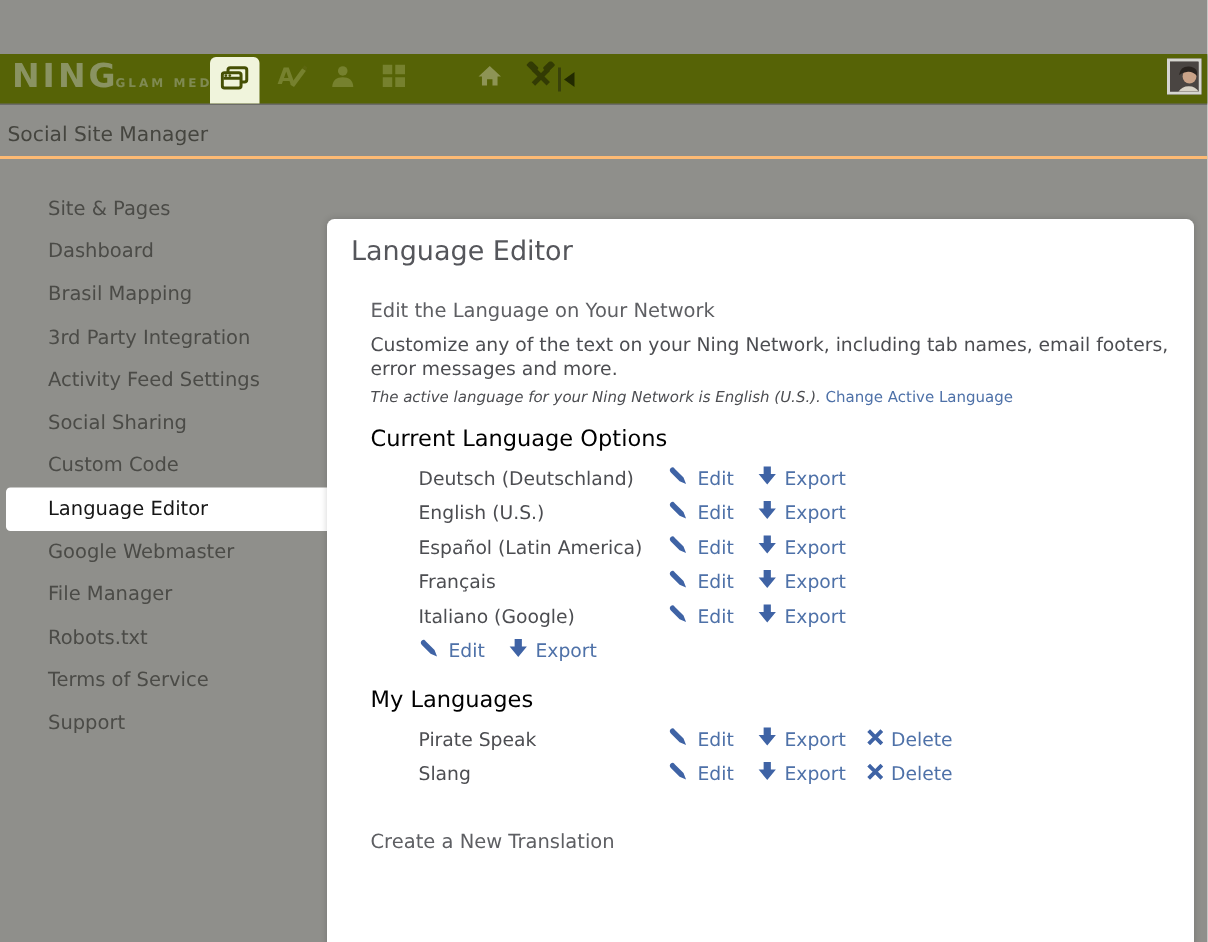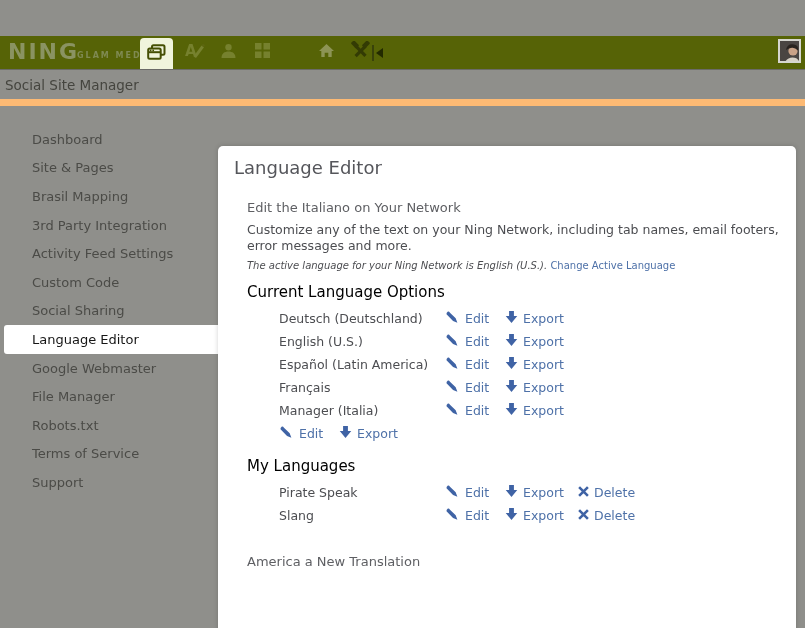--- a/index.html
+++ b/index.html
@@ -51,21 +51,21 @@
     border-right:7px solid #222a00;
   }
   .avatar {
     position:absolute; right:4px; top:3px; width:23px; height:24px;
     border:2px solid #d6d6d0; background:#4a4542; overflow:hidden;
   }
 
   
   .subheader {
     position:absolute; top:33px; left:0; width:805px; height:37px;
-    border-bottom:7px solid #fdba74;
+    border-bottom:2px solid #fdba74;
     display:flex; align-items:flex-end; padding:0 0 6px 5px;
   }
   .subheader-title { font-size:13.5px; color:#45453f; }
 
   
   .sidebar { position:absolute; top:89px; left:4px; width:214px; }
   .side-item {
     height:28.6px; display:flex; align-items:center;
     padding-left:28px; font-size:13px; color:#4b4b47; cursor:pointer;
     white-space:nowrap;
@@ -188,40 +188,40 @@
         <path d="M4 24 Q6 16.5 12.5 16.5 Q19 16.5 20.5 24 Z" fill="#d8d2c6"></path>
       </svg>
     </div>
   </div>
 
   <div class="subheader">
     <span class="subheader-title">Social Site Manager</span>
   </div>
 
   <div class="sidebar">
+    <div class="side-item">Site &amp; Pages</div>
     <div class="side-item">Dashboard</div>
-    <div class="side-item">Site &amp; Pages</div>
     <div class="side-item">Brasil Mapping</div>
     <div class="side-item">3rd Party Integration</div>
     <div class="side-item">Activity Feed Settings</div>
+    <div class="side-item">Social Sharing</div>
     <div class="side-item">Custom Code</div>
-    <div class="side-item">Social Sharing</div>
     <div class="side-item selected">Language Editor</div>
     <div class="side-item">Google Webmaster</div>
     <div class="side-item">File Manager</div>
     <div class="side-item">Robots.txt</div>
     <div class="side-item">Terms of Service</div>
     <div class="side-item">Support</div>
   </div>
 
   <div class="panel">
     <div class="panel-title">Language Editor</div>
 
     <div class="content">
-      <div class="sec-head">Edit the Italiano on Your Network</div>
+      <div class="sec-head">Edit the Language on Your Network</div>
       <div class="body-text">Customize any of the text on your Ning Network, including tab names, email footers, error messages and more.</div>
       <div class="note-line">
         <span class="em">The active language for your Ning Network is English (U.S.).</span>
         <a class="link">Change Active Language</a>
       </div>
 
       <div class="group-label">Current Language Options</div>
 
       <div class="lang-rows">
         <div class="lang-row">
@@ -278,21 +278,21 @@
               <span>Edit</span>
             </a>
           <a class="action act-export">
               <span><svg width="13" height="14" viewBox="0 0 14 14">
                   <path d="M4.4 0.5 H9.6 V6 H13.2 L7 13.5 L0.8 6 H4.4 Z" fill="#3f63a5"></path>
                 </svg></span>
               <span>Export</span>
             </a>
         </div>
         <div class="lang-row">
-          <span class="lang-name">Manager (Italia)</span>
+          <span class="lang-name">Italiano (Google)</span>
           <a class="action act-edit">
               <span><svg width="15" height="15" viewBox="0 0 16 16">
                   <path d="M2.6 2 C1.4 3 1.3 4.3 2.4 5.4 L8.6 11.6 L13.2 13.5 L11.4 8.8 L5.3 2.8 C4.4 1.5 3.6 1.2 2.6 2 Z" fill="#3f63a5"></path>
                 </svg></span>
               <span>Edit</span>
             </a>
           <a class="action act-export">
               <span><svg width="13" height="14" viewBox="0 0 14 14">
                   <path d="M4.4 0.5 H9.6 V6 H13.2 L7 13.5 L0.8 6 H4.4 Z" fill="#3f63a5"></path>
                 </svg></span>
@@ -355,18 +355,18 @@
             </a>
           <a class="action">
               <span><svg width="11" height="11" viewBox="0 0 12 12">
                   <path d="M1.2 1.2 L10.8 10.8 M10.8 1.2 L1.2 10.8" stroke="#3f63a5" stroke-width="2.8"></path>
                 </svg></span>
               <span>Delete</span>
             </a>
         </div>
       </div>
 
-      <div class="sec-head gap-lg">America a New Translation</div>
+      <div class="sec-head gap-lg">Create a New Translation</div>
 
     </div>
   </div>
 
 </div>
 
 </body></html>

